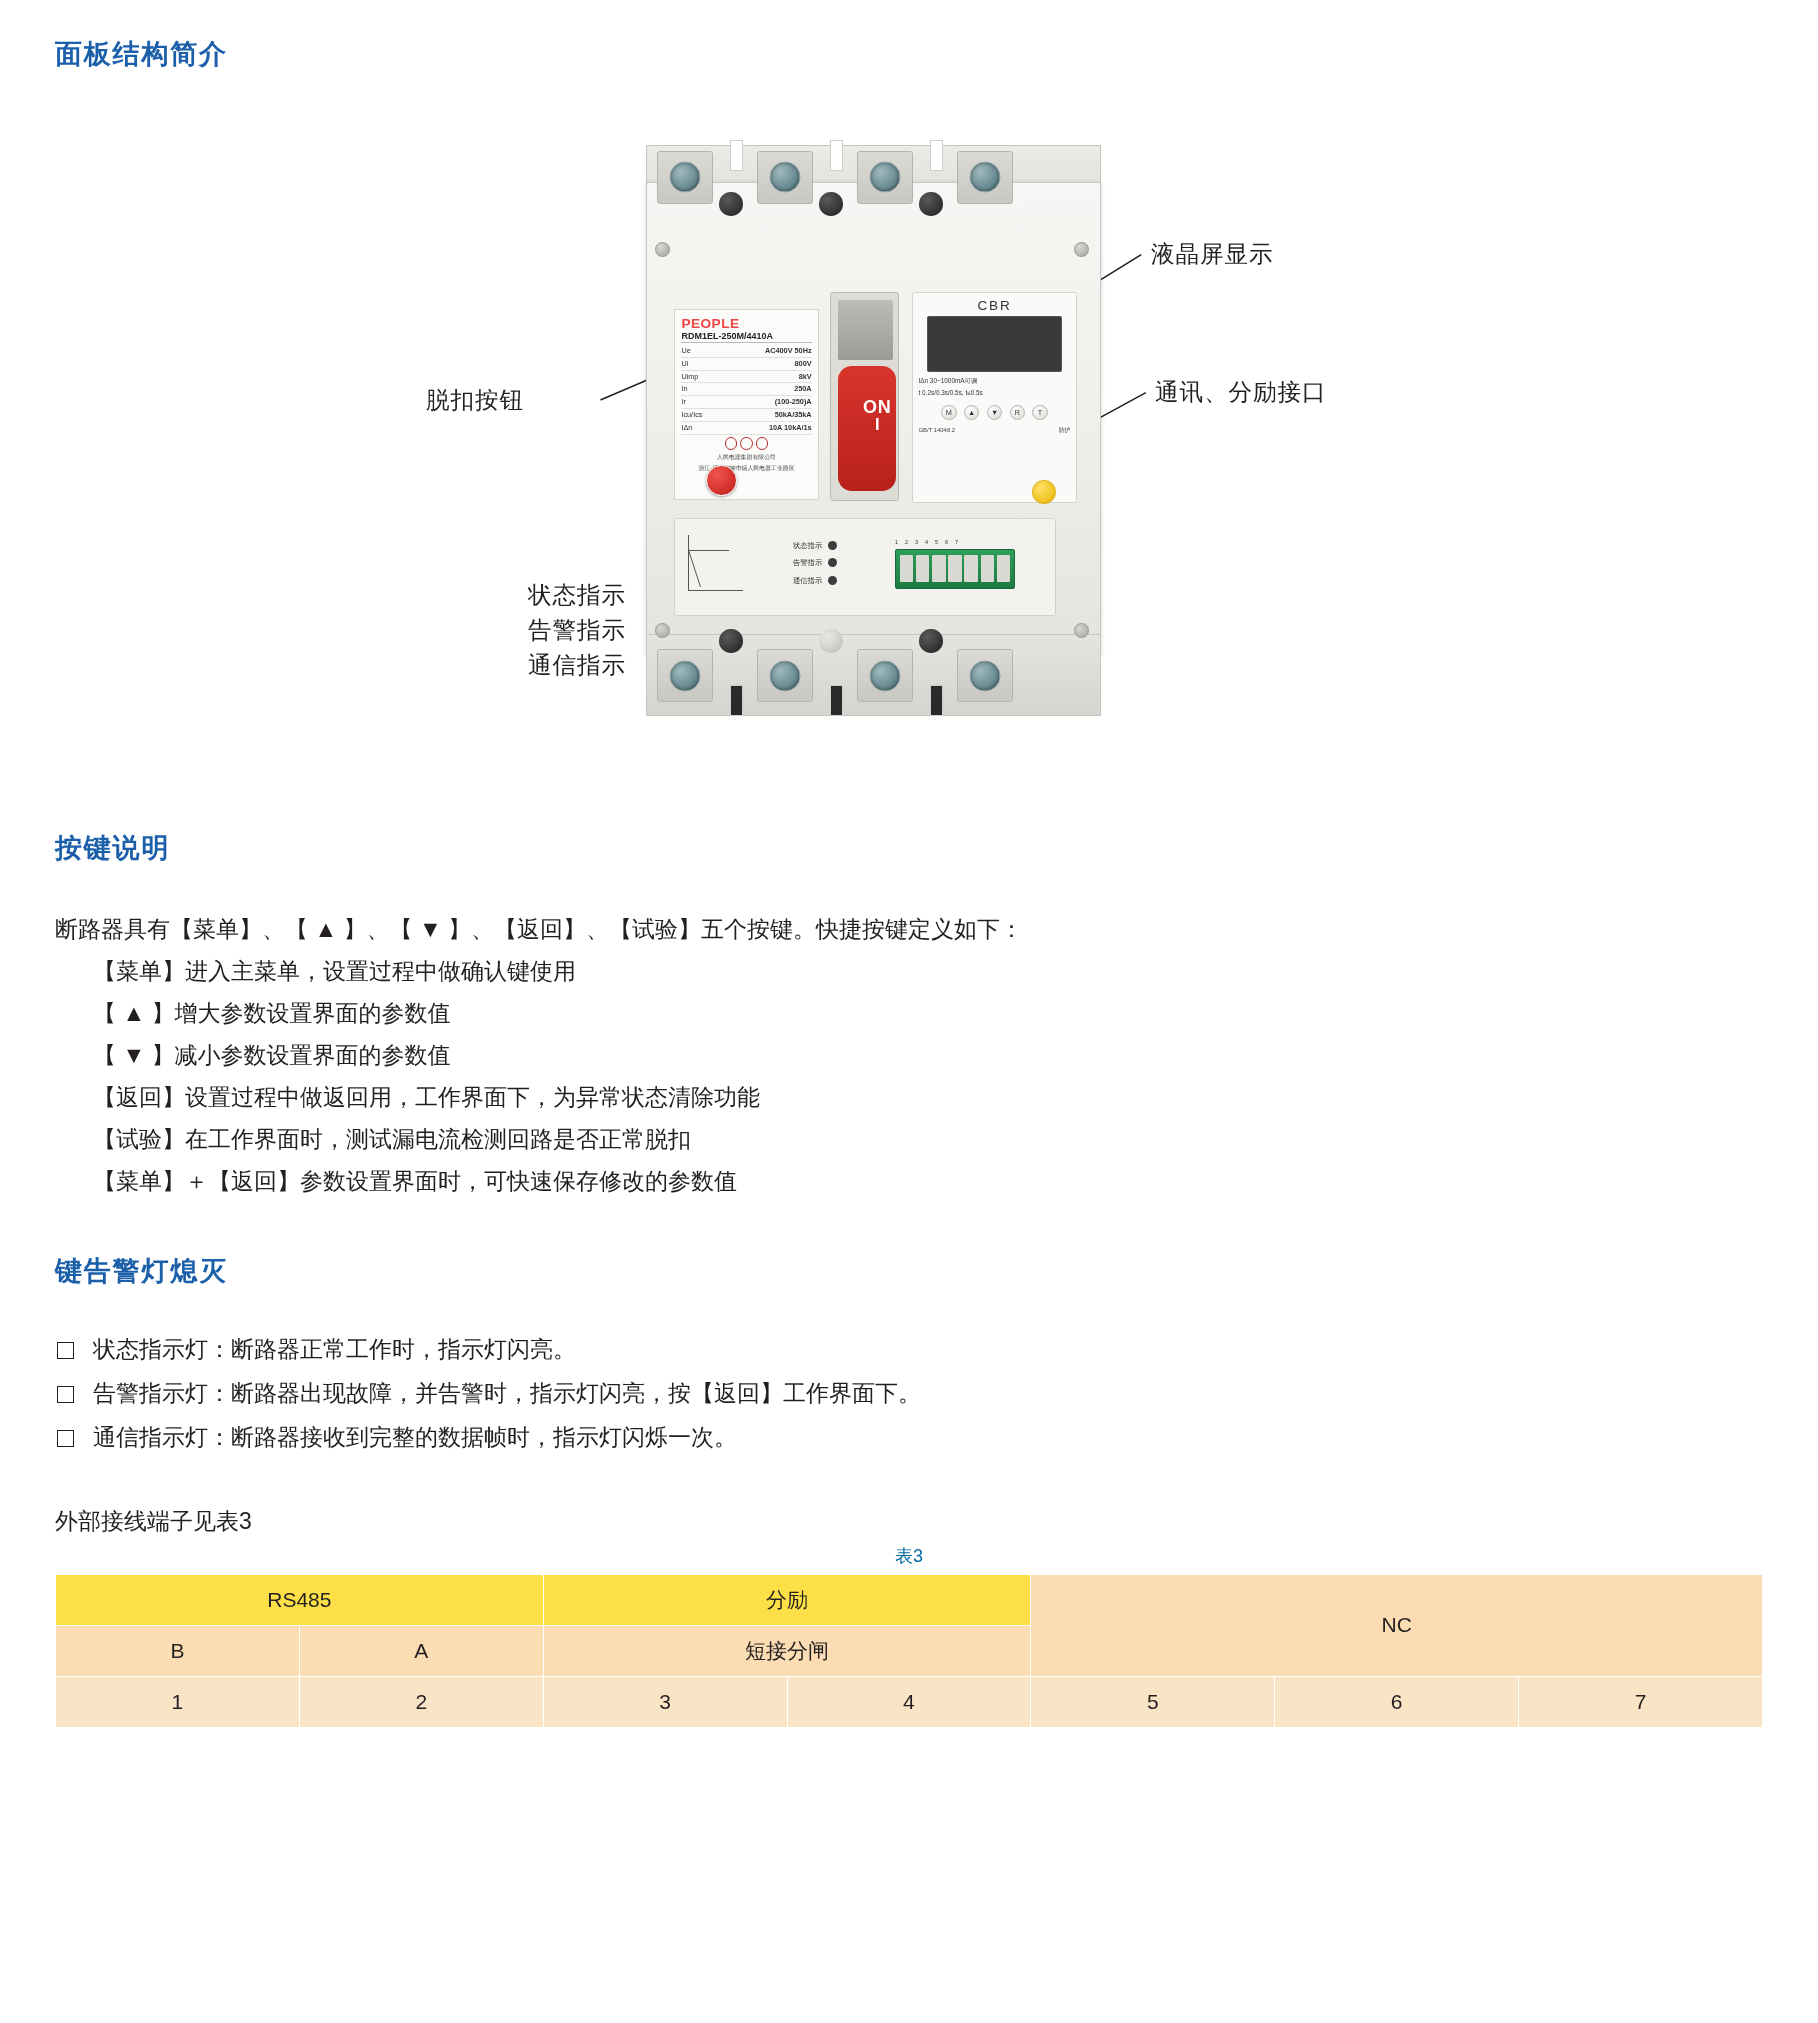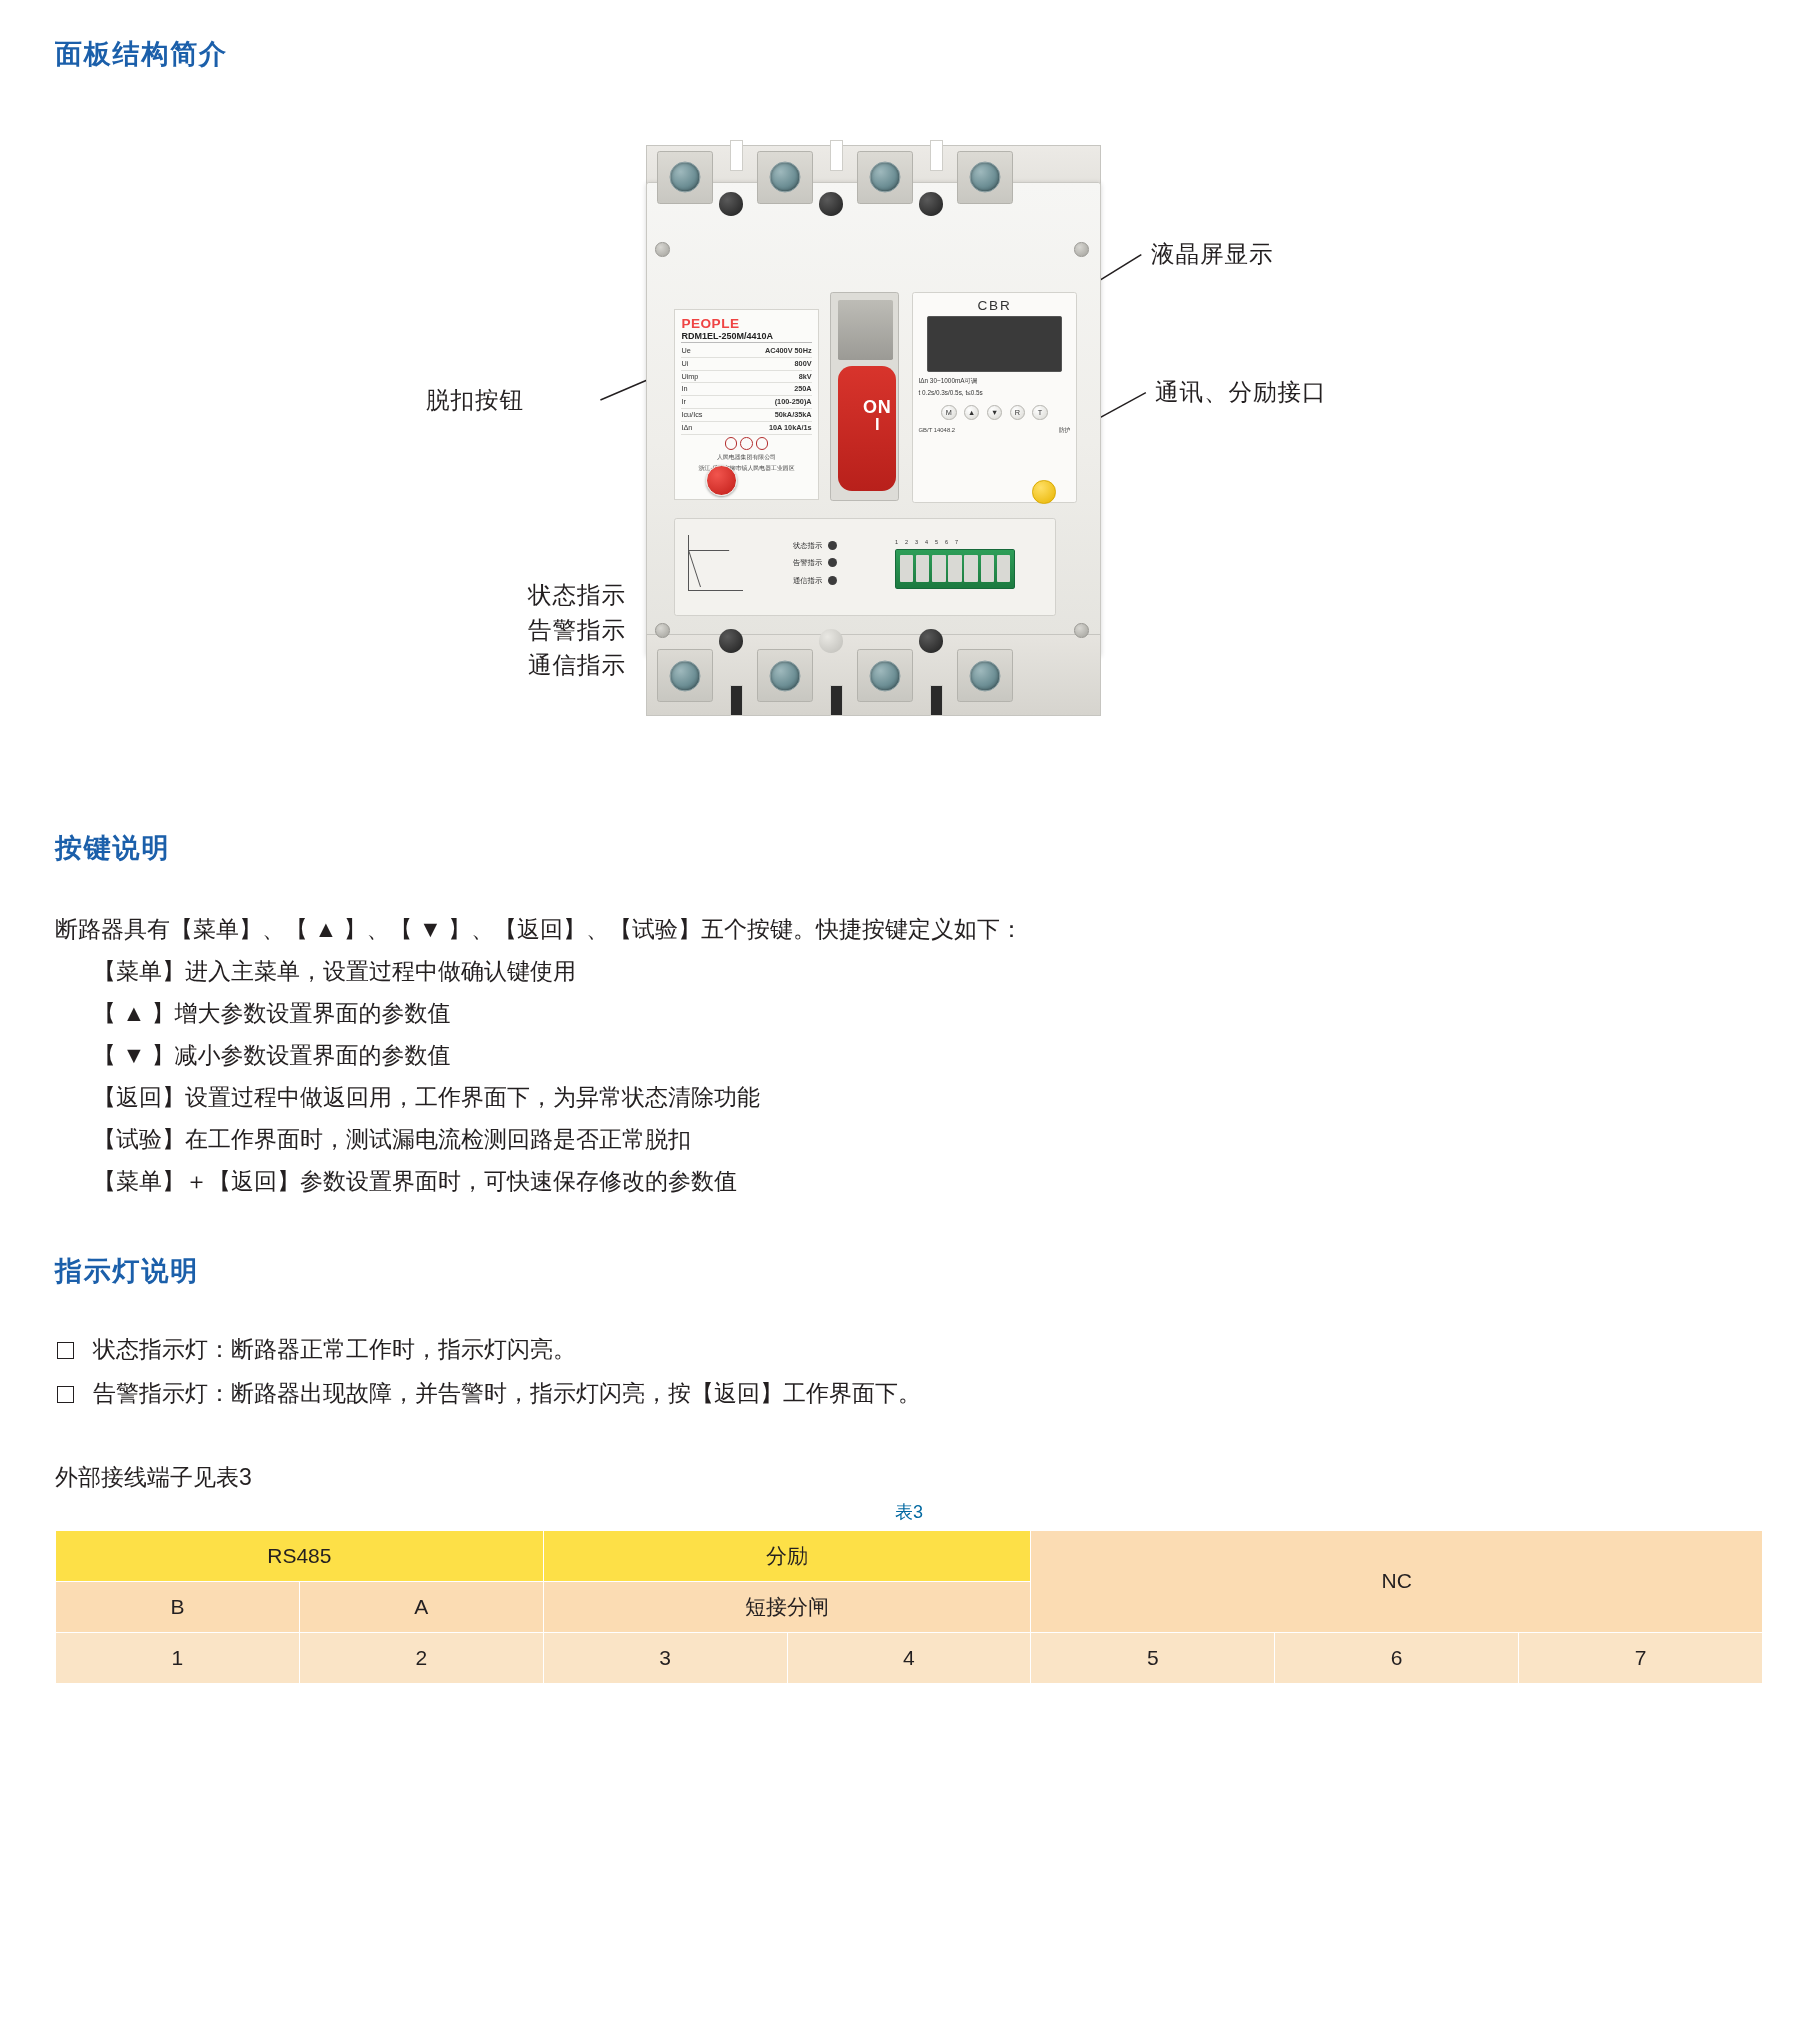--- a/index.html
+++ b/index.html
@@ -469,24 +469,25 @@
     <p class="body-text" style="margin:42px 0 0;">断路器具有【菜单】、【 ▲ 】、【 ▼ 】、【返回】、【试验】五个按键。快捷按键定义如下：</p>
     <div class="body-text indent">【菜单】进入主菜单，设置过程中做确认键使用</div>
     <div class="body-text indent">【 ▲ 】增大参数设置界面的参数值</div>
     <div class="body-text indent">【 ▼ 】减小参数设置界面的参数值</div>
     <div class="body-text indent">【返回】设置过程中做返回用，工作界面下，为异常状态清除功能</div>
     <div class="body-text indent">【试验】在工作界面时，测试漏电流检测回路是否正常脱扣</div>
     <div class="body-text indent">【菜单】＋【返回】参数设置界面时，可快速保存修改的参数值</div>
   </div>
 
   <div class="sec" style="margin-top:51px;">
-    <h2 class="section-title">指示灯说明</h2>
+    <h2 class="section-title">键告警灯熄灭</h2>
     <ul class="list-sq" style="margin-top:38px;">
       <li>状态指示灯：断路器正常工作时，指示灯闪亮。</li>
       <li>告警指示灯：断路器出现故障，并告警时，指示灯闪亮，按【返回】工作界面下。</li>
+      <li>通信指示灯：断路器接收到完整的数据帧时，指示灯闪烁一次。</li>
     </ul>
   </div>
 
   <div class="sec" style="margin-top:47px;">
     <p class="table-note">外部接线端子见表3</p>
     <div class="table-label">表3</div>
     <table class="terminals">
       <tbody>
           <tr class="r1">
         <td colspan="2">RS485</td>

